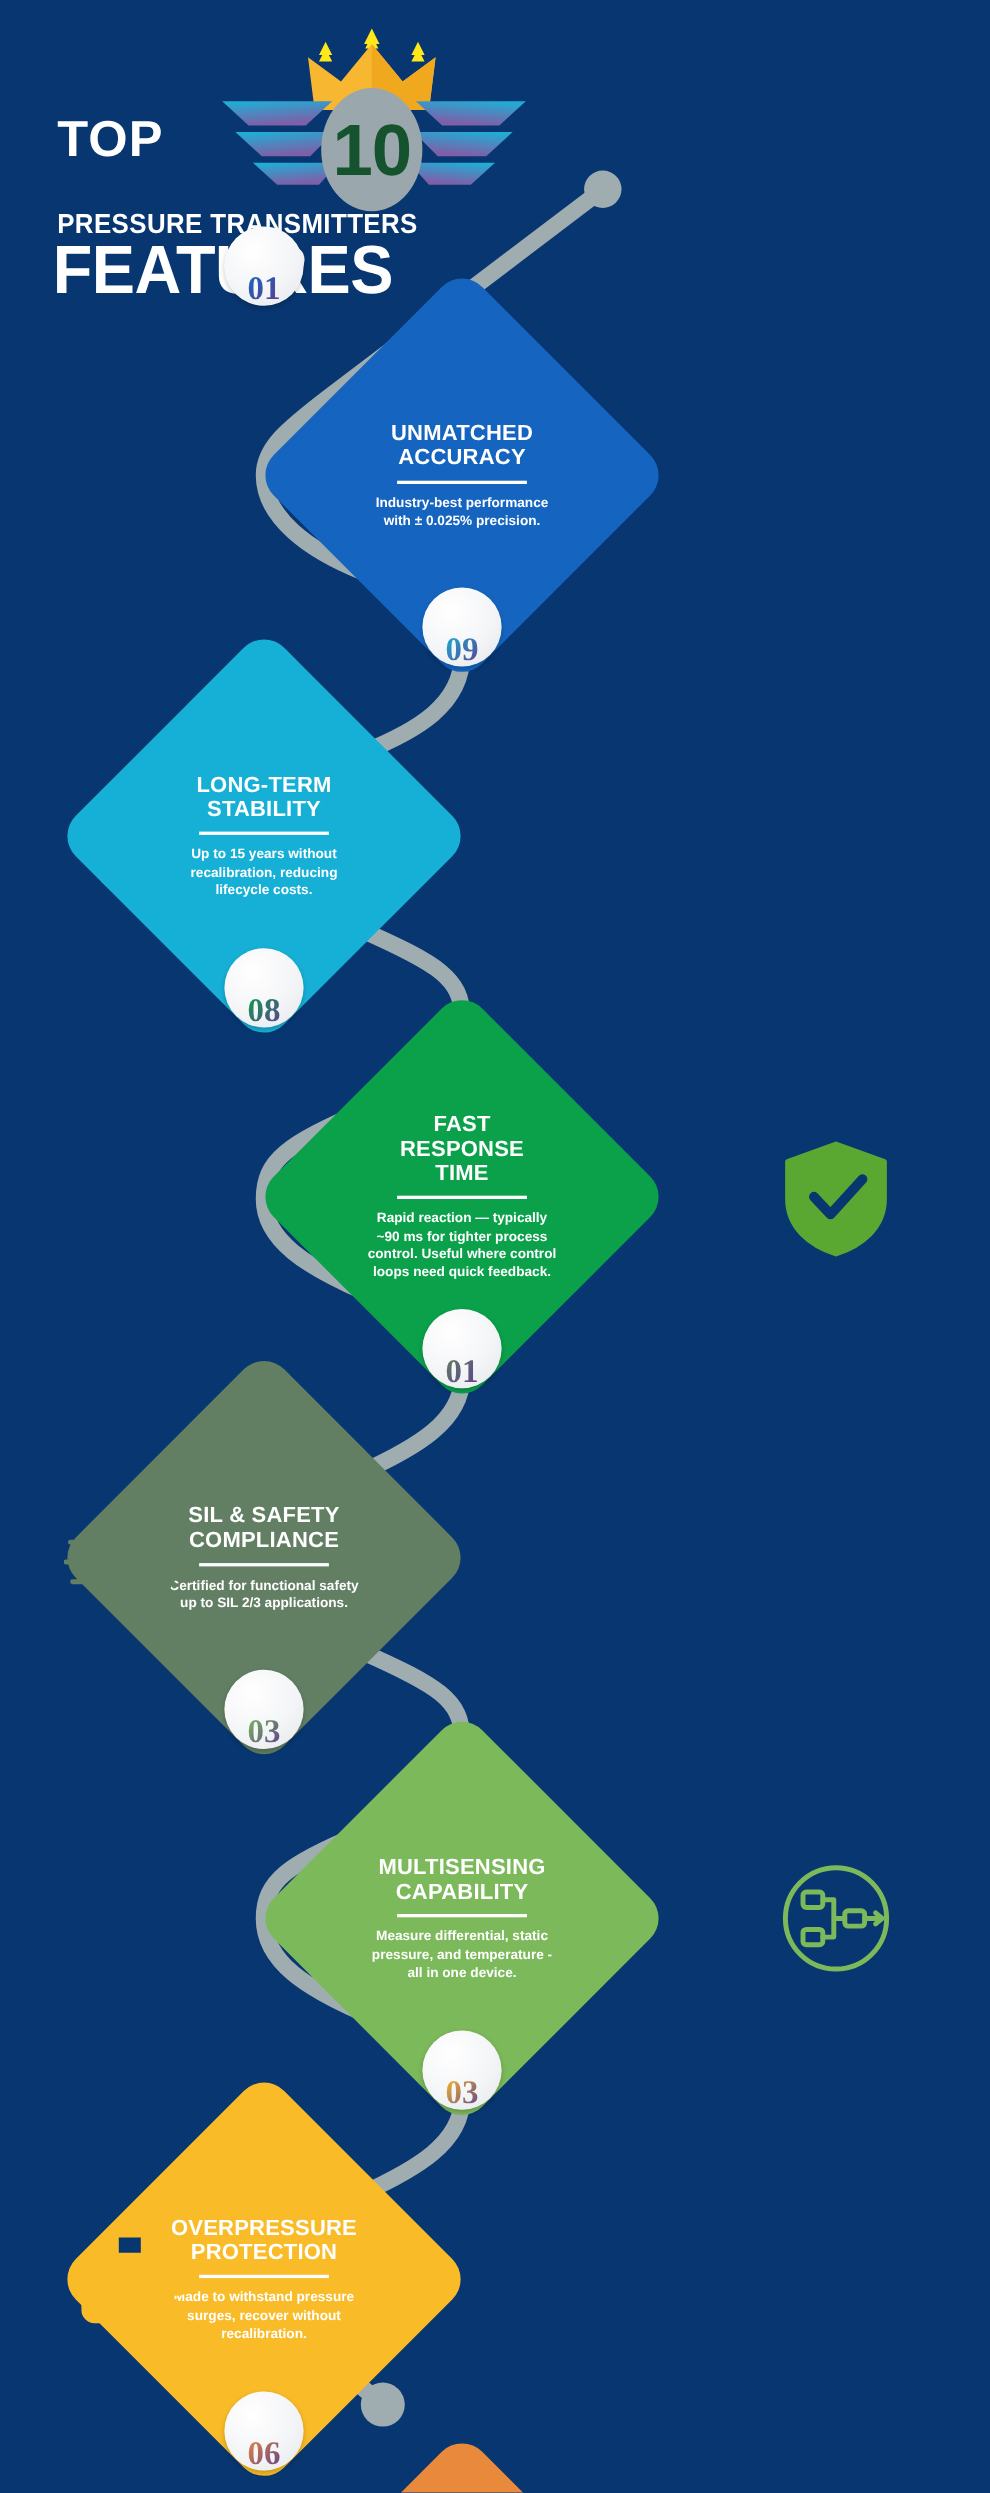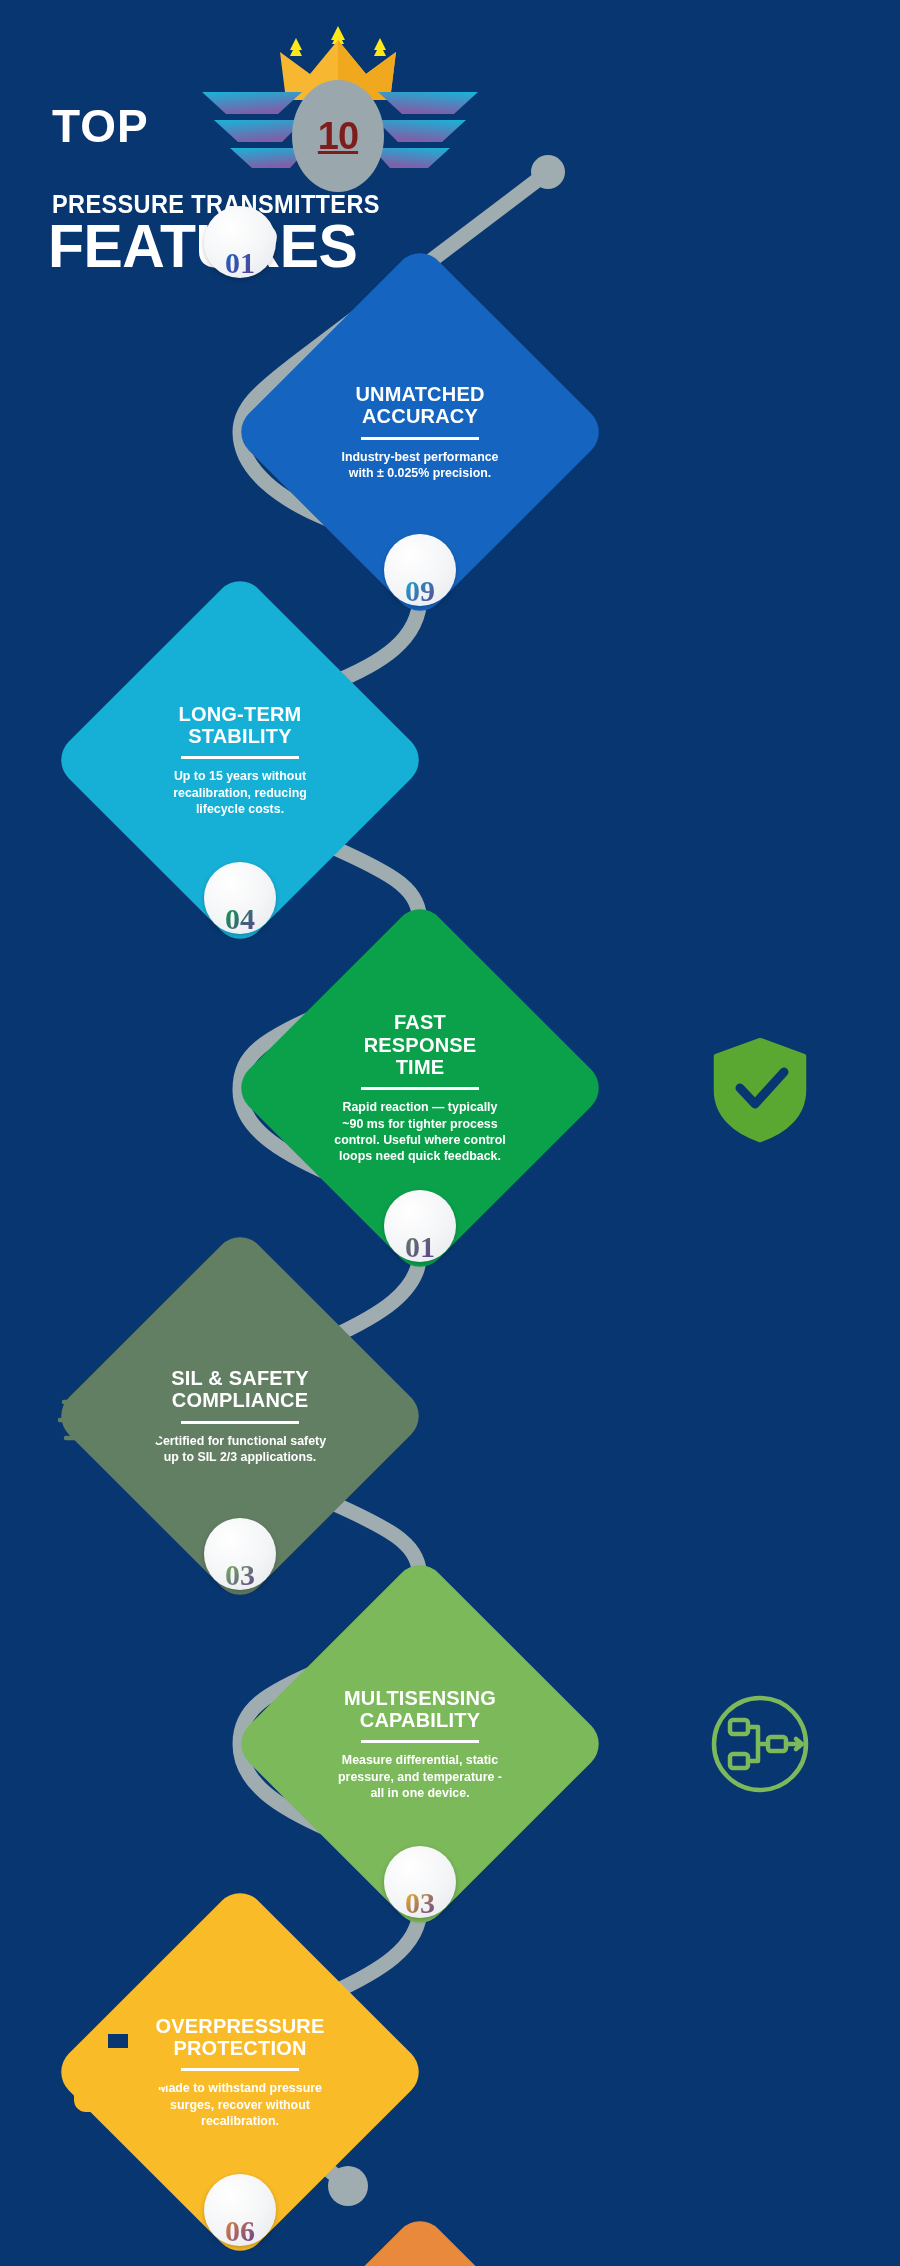--- a/index.html
+++ b/index.html
@@ -19,23 +19,22 @@
   
   #header { position: absolute; left: 0; top: 0; width: 900px; height: 300px; }
   .crown { position: absolute; left: 258px; top: 18px; width: 160px; height: 90px; }
   .medal {
     position: absolute; left: 292px; top: 80px; width: 92px; height: 112px;
     background: #9aa8ad; border-radius: 50%;
     display: flex; align-items: center; justify-content: center;
     z-index: 5;
   }
   .medal span {
-    font-size: 38px; font-weight: 700; color: #7f1d1d; letter-spacing: -1px;
+    font-size: 66px; font-weight: 700; color: #14532d; letter-spacing: -1px;
     line-height: 1;
-    text-decoration: underline;
   }
   .wings { position: absolute; left: 200px; top: 88px; width: 280px; height: 90px; z-index: 2; }
   .hdr-top {
     position: absolute; left: 52px; top: 103px;
     font-size: 46px; font-weight: 700; color: #fff; letter-spacing: 1px; line-height: 1;
   }
   .hdr-sub {
     position: absolute; left: 52px; top: 190px;
     font-size: 25px; font-weight: 700; color: #fff; letter-spacing: 0.4px;
     transform: scaleX(0.94); transform-origin: left center;
@@ -200,21 +199,21 @@
       </g>
         </svg></div>
       <div class="diamond" style="left: 286px; top: 954px; background: rgb(11, 161, 75);">
         <div class="dia-inner">
           <div class="dia-title">FAST<br>RESPONSE<br>TIME</div>
           <div class="dia-rule"></div>
           <div class="dia-desc">Rapid reaction — typically ~90 ms for tighter process control. Useful where control loops need quick feedback.</div>
         </div>
       </div>
       <div class="badge" style="left: 204px; top: 862px;">
-        <span style="background-image: linear-gradient(135deg, rgb(11, 161, 75) 0%, rgb(94, 63, 145) 100%);">04</span>
+        <span style="background-image: linear-gradient(135deg, rgb(11, 161, 75) 0%, rgb(94, 63, 145) 100%);">08</span>
       </div>
       <div class="side-icon" style="left: 700px; top: 1028px; width: 120px; height: 120px;"><svg viewBox="0 0 120 120" width="120" height="120">
           <g stroke="#5aa832" fill="none" stroke-width="4.5" stroke-linecap="round" stroke-linejoin="round">
         <path d="M60 12 L104 28 V62 C104 88 84 104 60 112 C36 104 16 88 16 62 V28 Z" fill="#5aa832" stroke="#5aa832"></path>
         <path d="M40 60 L55 76 L84 44" stroke="#083670" stroke-width="9"></path>
       </g>
         </svg></div>
       <div class="diamond" style="left: 106px; top: 1282px; background: rgb(98, 126, 99);">
         <div class="dia-inner">
           <div class="dia-title">SIL &amp; SAFETY<br>COMPLIANCE</div>

